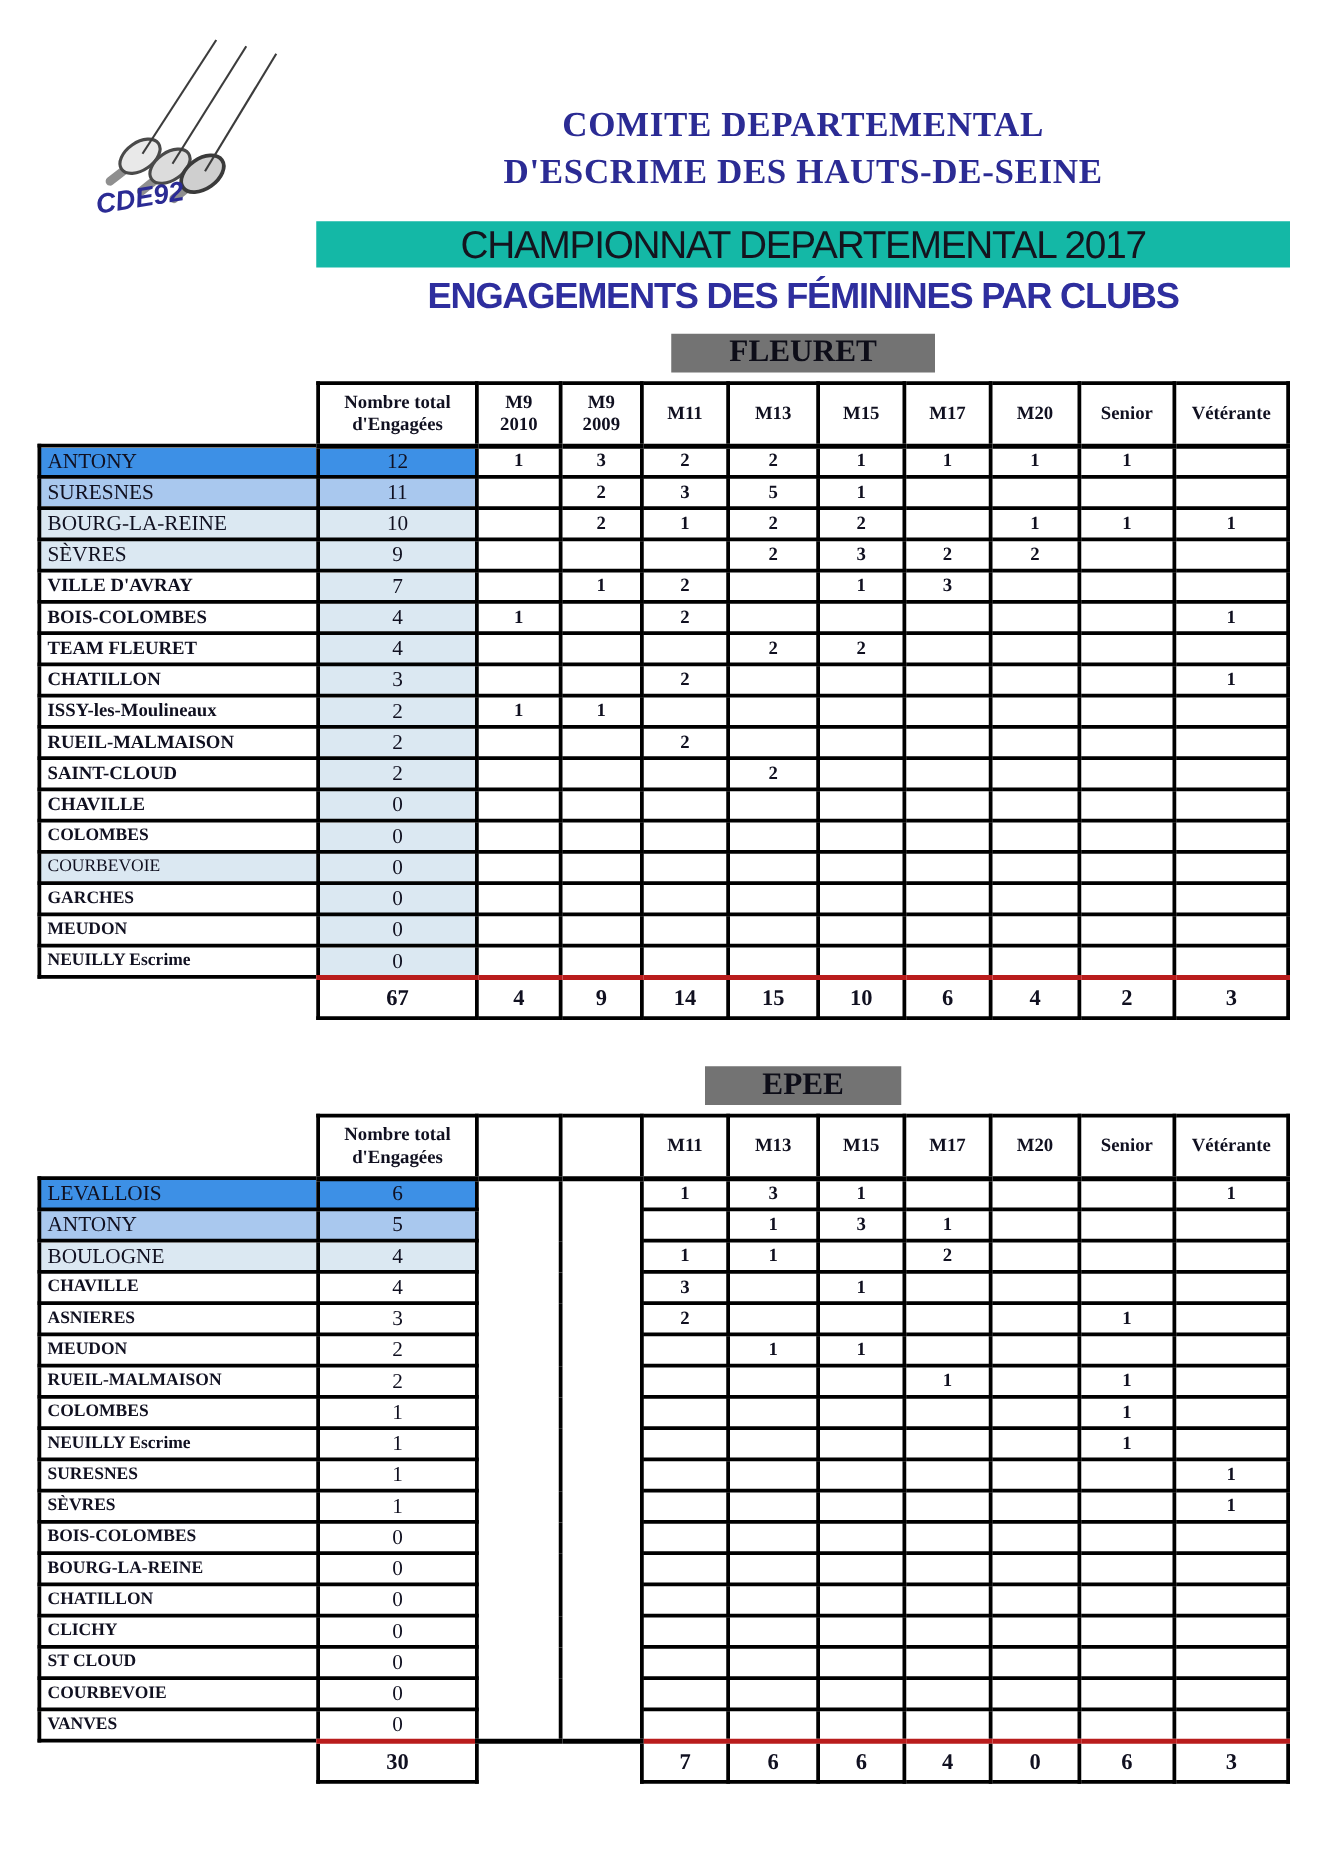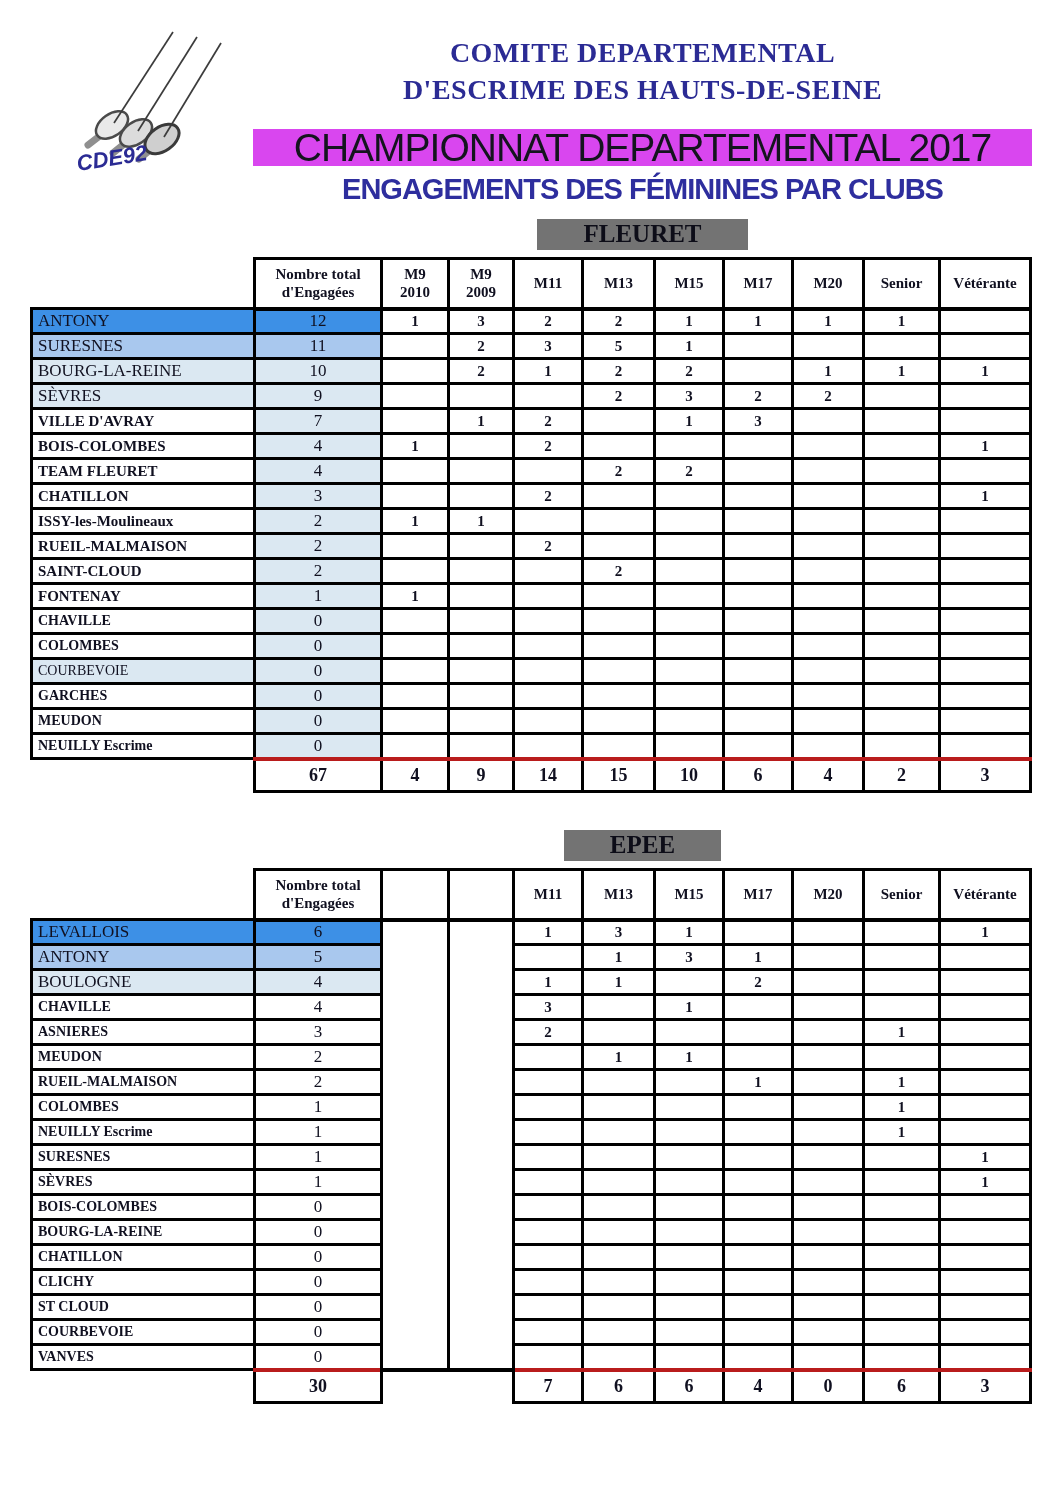--- a/index.html
+++ b/index.html
@@ -10,38 +10,38 @@
     background: #ffffff;
     font-family: "Liberation Serif", "DejaVu Serif", serif;
     color: #101020;
     overflow: hidden;
   }
 
   
   .logo { position: absolute; left: 68px; top: 24px; width: 175px; height: 155px; }
 
   
-  .header-block { margin-left: 253px; width: 779px; text-align: center; padding-top: 34px; }
+  .header-block { margin-left: 253px; width: 779px; text-align: center; padding-top: 34px; margin-top: 48px; }
   .org-title {
     font-family: "Liberation Serif", serif;
     font-weight: 700;
     font-size: 28px;
     line-height: 37px;
     color: #2B2B94;
     letter-spacing: 0.5px;
   }
   .champ-banner {
     display: block;
     margin-top: 21px;
-    background: #d946ef;
+    background: #14b8a6;
     height: 37px;
     line-height: 37px;
     font-family: "Liberation Sans", sans-serif;
     font-weight: 400;
-    font-size: 39px;
+    font-size: 31px;
     letter-spacing: -1px;
     color: #14141e;
   }
   .subtitle {
     margin-top: 7px;
     font-family: "Liberation Sans", sans-serif;
     font-weight: 700;
     font-size: 29px;
     letter-spacing: -1px;
     color: #2E2E9E;
@@ -302,33 +302,20 @@
           <td class="val"></td>
           <td class="val"></td>
           <td class="val">2</td>
           <td class="val"></td>
           <td class="val"></td>
           <td class="val"></td>
           <td class="val"></td>
           <td class="val"></td>
         </tr>
         <tr class="data-row">
-          <td class="club">FONTENAY</td>
-          <td class="total tint">1</td>
-          <td class="val">1</td>
-          <td class="val"></td>
-          <td class="val"></td>
-          <td class="val"></td>
-          <td class="val"></td>
-          <td class="val"></td>
-          <td class="val"></td>
-          <td class="val"></td>
-          <td class="val"></td>
-        </tr>
-        <tr class="data-row">
           <td class="club">CHAVILLE</td>
           <td class="total tint">0</td>
           <td class="val"></td>
           <td class="val"></td>
           <td class="val"></td>
           <td class="val"></td>
           <td class="val"></td>
           <td class="val"></td>
           <td class="val"></td>
           <td class="val"></td>

